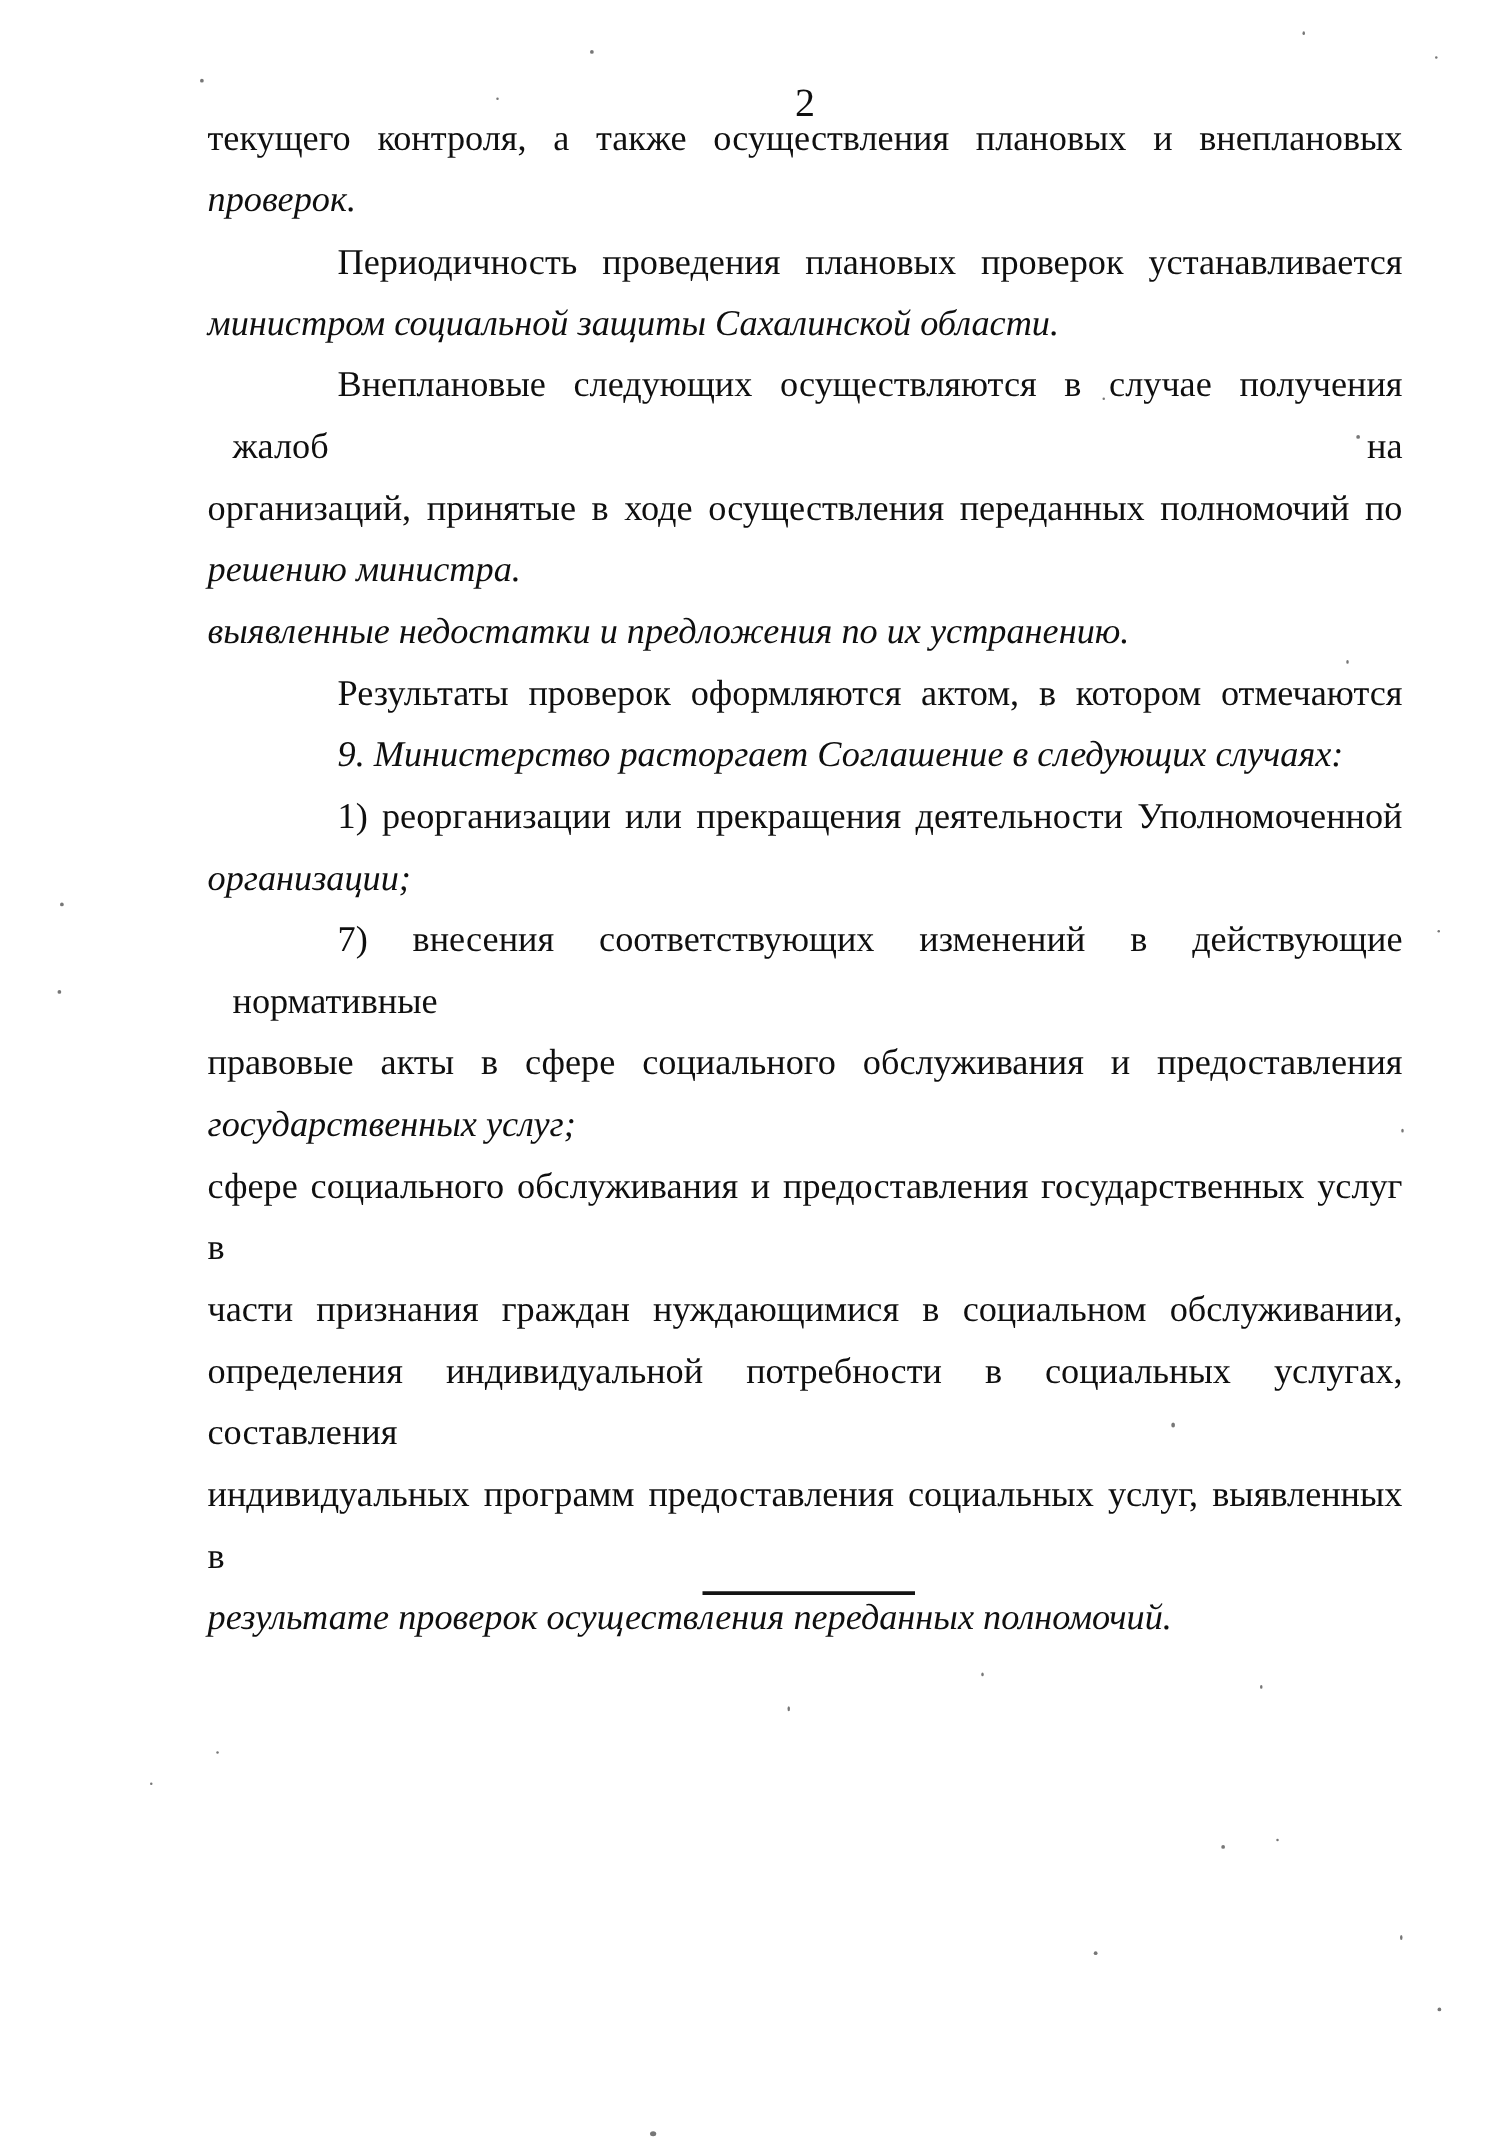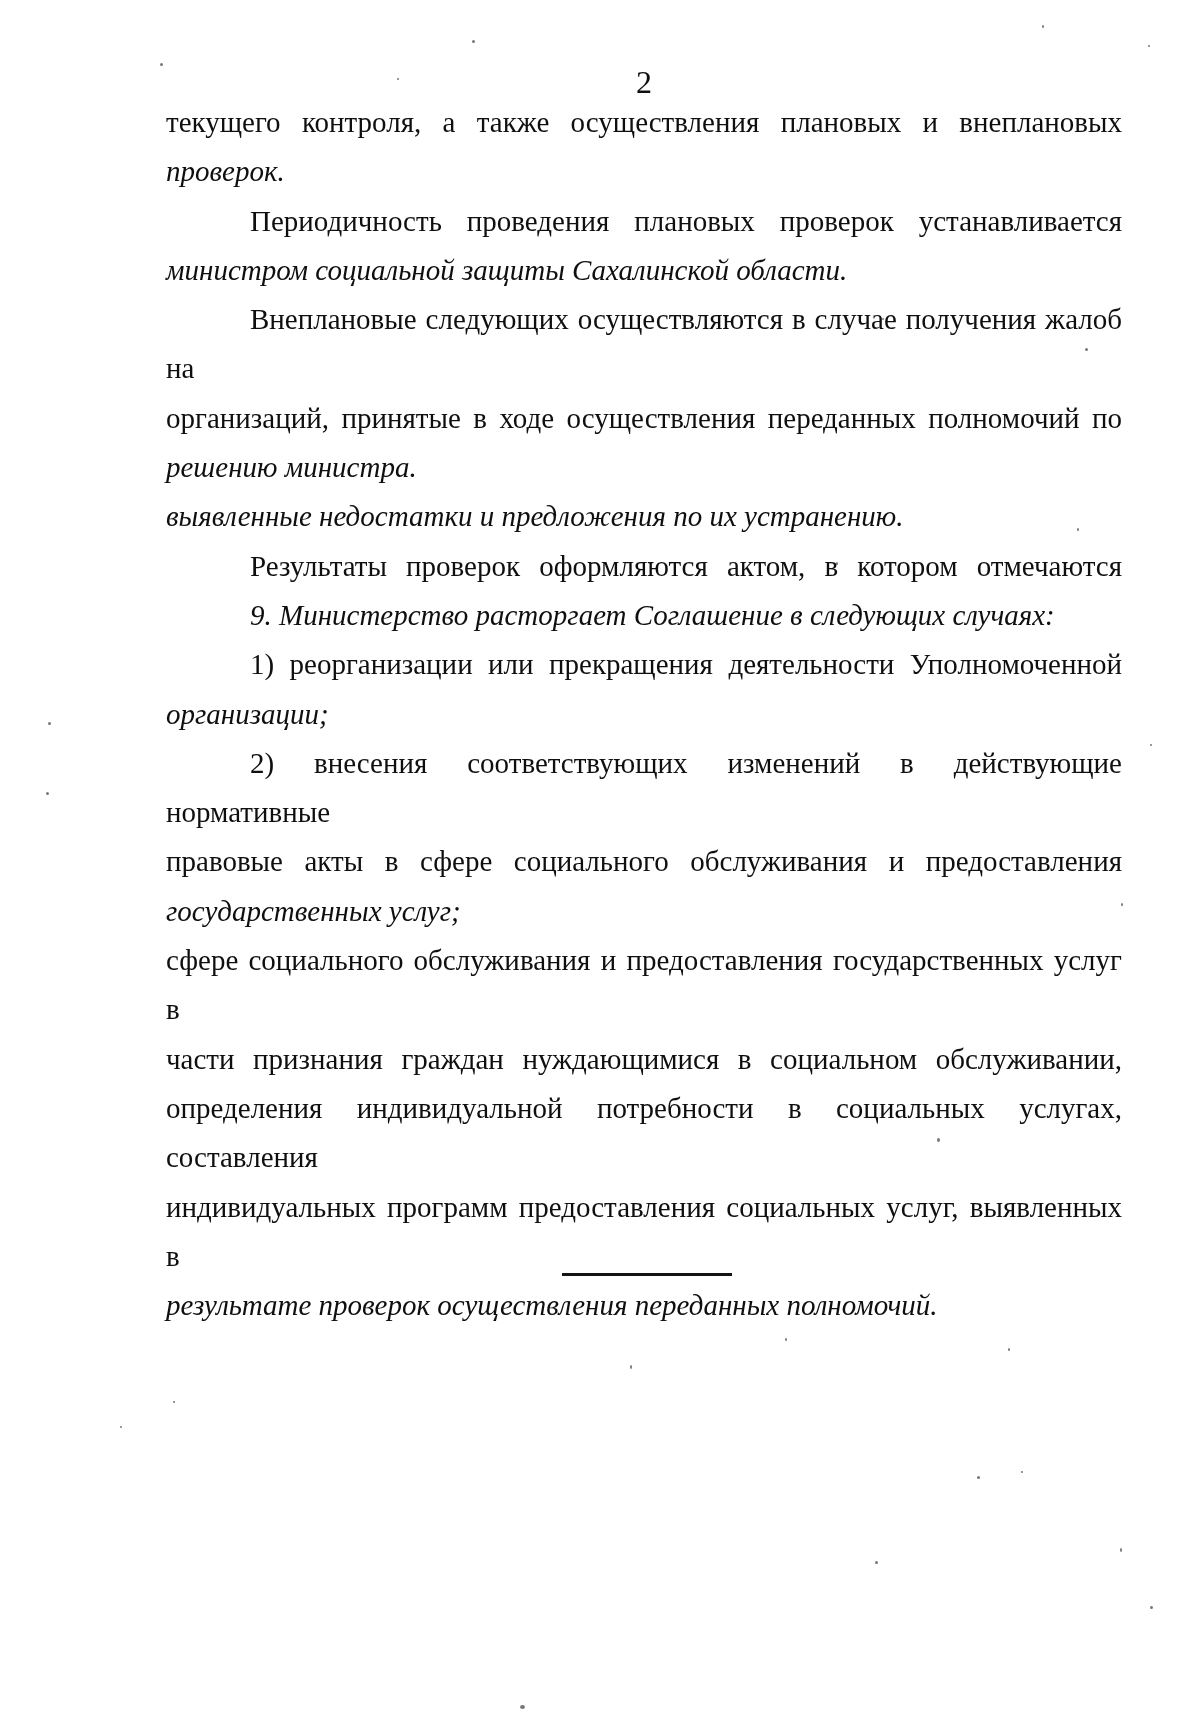--- a/index.html
+++ b/index.html
@@ -13,31 +13,31 @@
     overflow:hidden;
   }
   .page-number {
     position:absolute;
     top:64px; left:166px; width:956px;
     text-align:center;
     font-size:32px; line-height:36px;
   }
   .content {
     position:absolute;
-    top:98px; left:166px; width:956px;
+    top:87px; left:166px; width:956px;
     font-size:29px;
     line-height:49.3px;
   }
   .line {
     text-align:justify;
     text-align-last:justify;
     white-space:normal;
   }
   .line.last { text-align-last:left;font-style:italic; }
-  .line.indent { text-indent:84px; }
+  .line.indent { text-indent:84px;margin-left:20px; }
   .divider {
     position:absolute;
     top:1273px; left:562px;
     width:170px; height:3px;
     background:#141414;
   }
   .speck {
     position:absolute;
     background:#4a4a4a;
     opacity:.75;
@@ -56,21 +56,21 @@
       <div class="line indent">Периодичность проведения плановых проверок устанавливается</div>
       <div class="line last">министром социальной защиты Сахалинской области.</div>
       <div class="line indent">Внеплановые следующих осуществляются в случае получения жалоб на</div>
       <div class="line">организаций, принятые в ходе осуществления переданных полномочий по</div>
       <div class="line last">решению министра.</div>
       <div class="line last">выявленные недостатки и предложения по их устранению.</div>
       <div class="line indent">Результаты проверок оформляются актом, в котором отмечаются</div>
       <div class="line last indent">9. Министерство расторгает Соглашение в следующих случаях:</div>
       <div class="line indent">1) реорганизации или прекращения деятельности Уполномоченной</div>
       <div class="line last">организации;</div>
-      <div class="line indent">2) внесения соответствующих изменений в действующие нормативные</div>
+      <div class="line indent">7) внесения соответствующих изменений в действующие нормативные</div>
       <div class="line">правовые акты в сфере социального обслуживания и предоставления</div>
       <div class="line last">государственных услуг;</div>
       <div class="line">сфере социального обслуживания и предоставления государственных услуг в</div>
       <div class="line">части признания граждан нуждающимися в социальном обслуживании,</div>
       <div class="line">определения индивидуальной потребности в социальных услугах, составления</div>
       <div class="line">индивидуальных программ предоставления социальных услуг, выявленных в</div>
       <div class="line last">результате проверок осуществления переданных полномочий.</div>
     </div>
 
   <div class="divider"></div>

